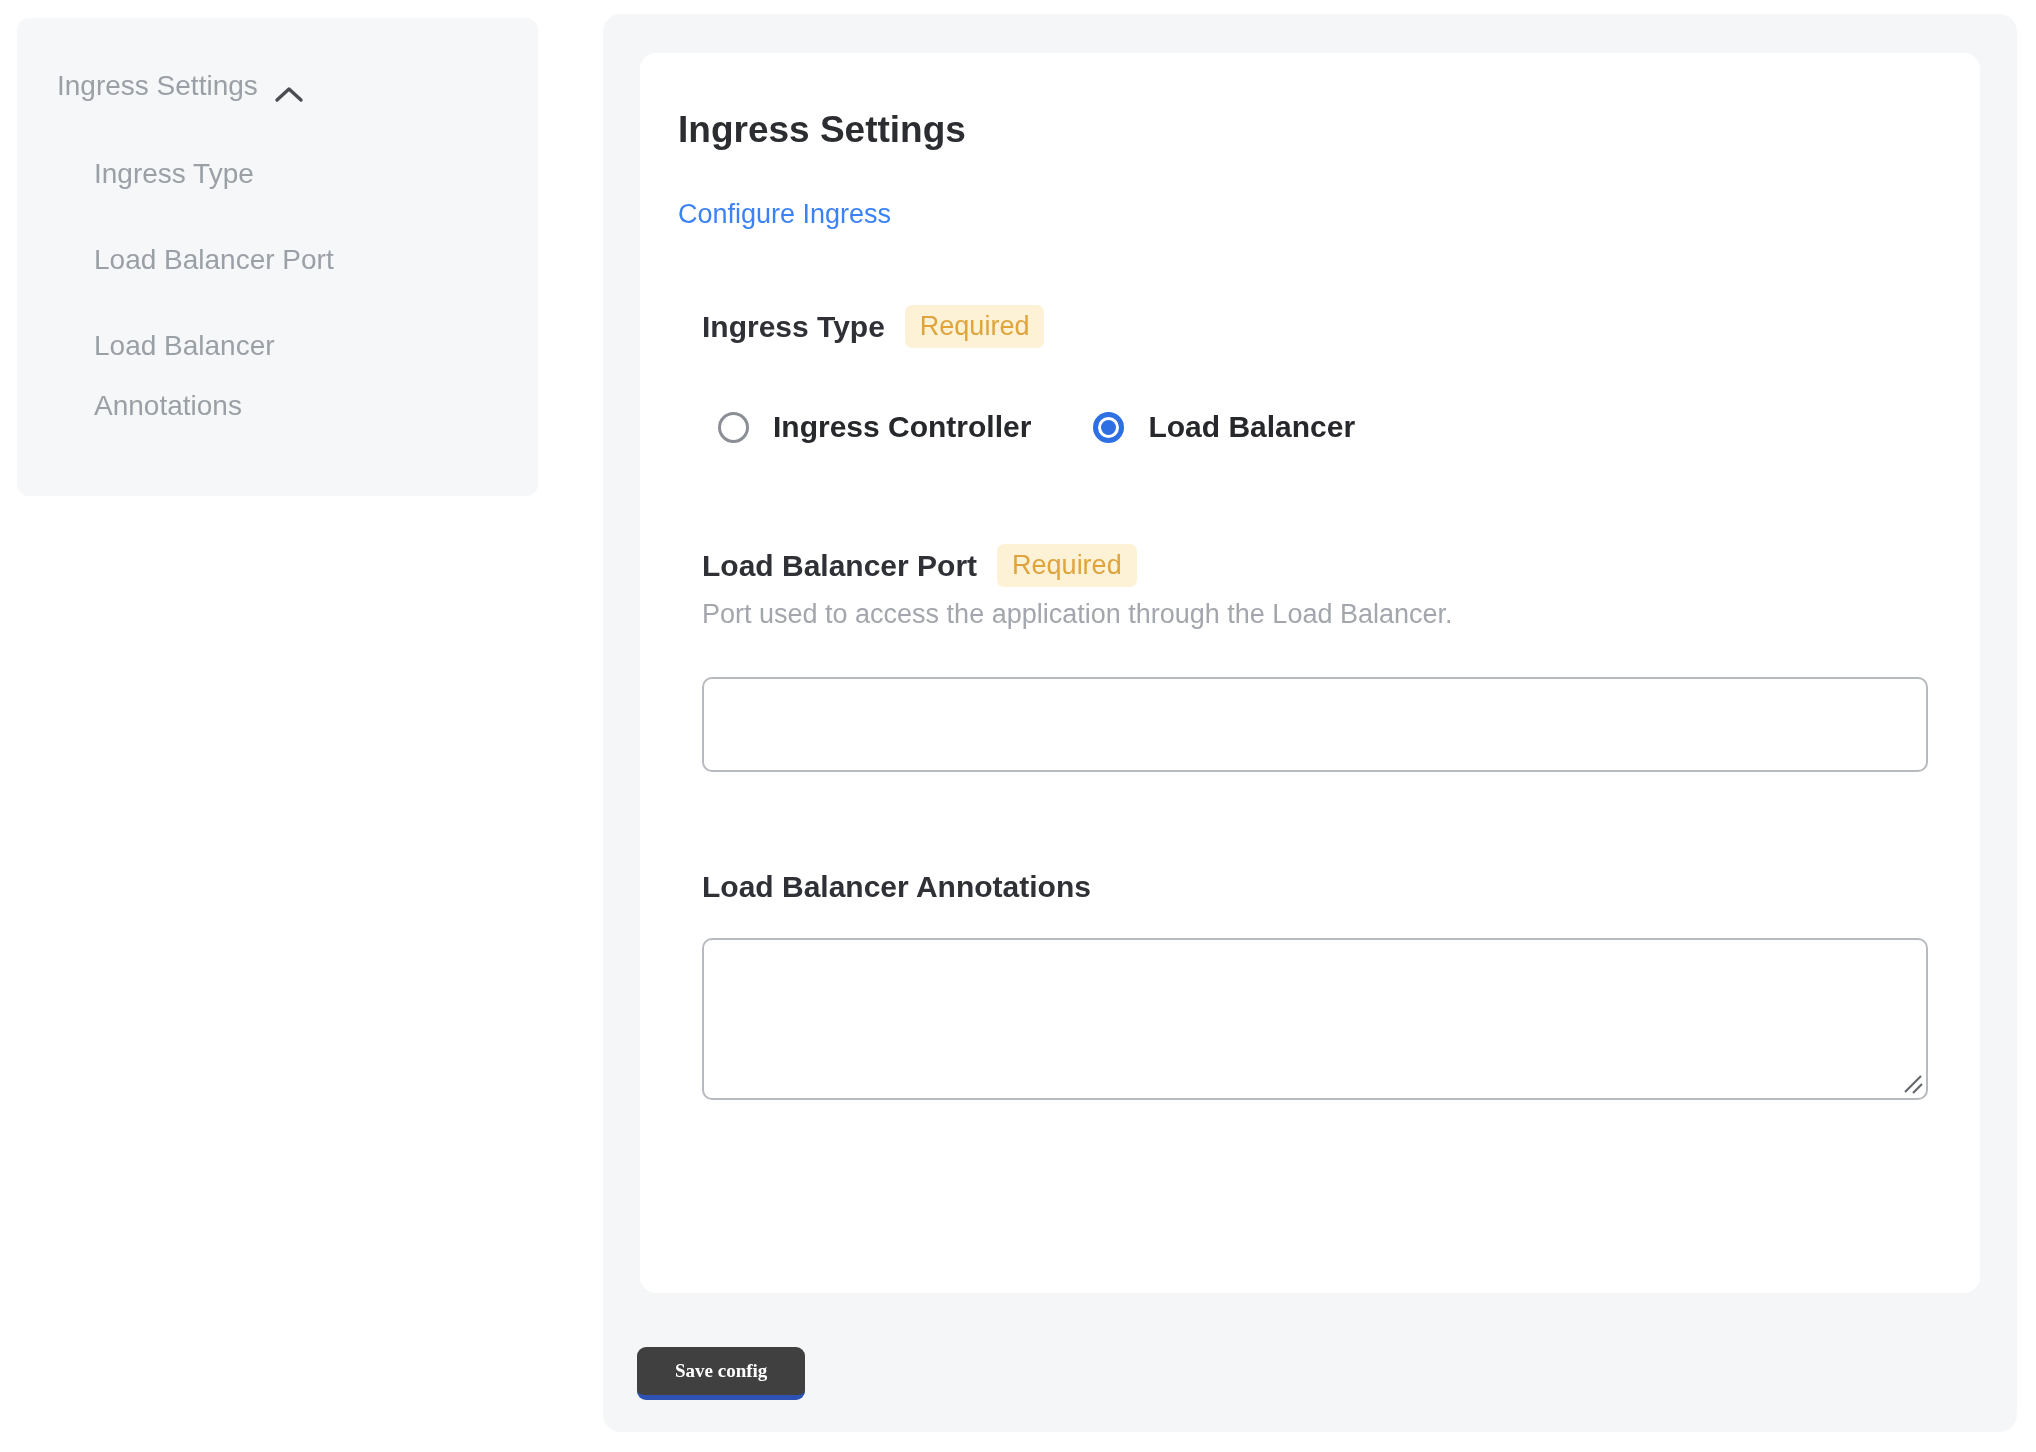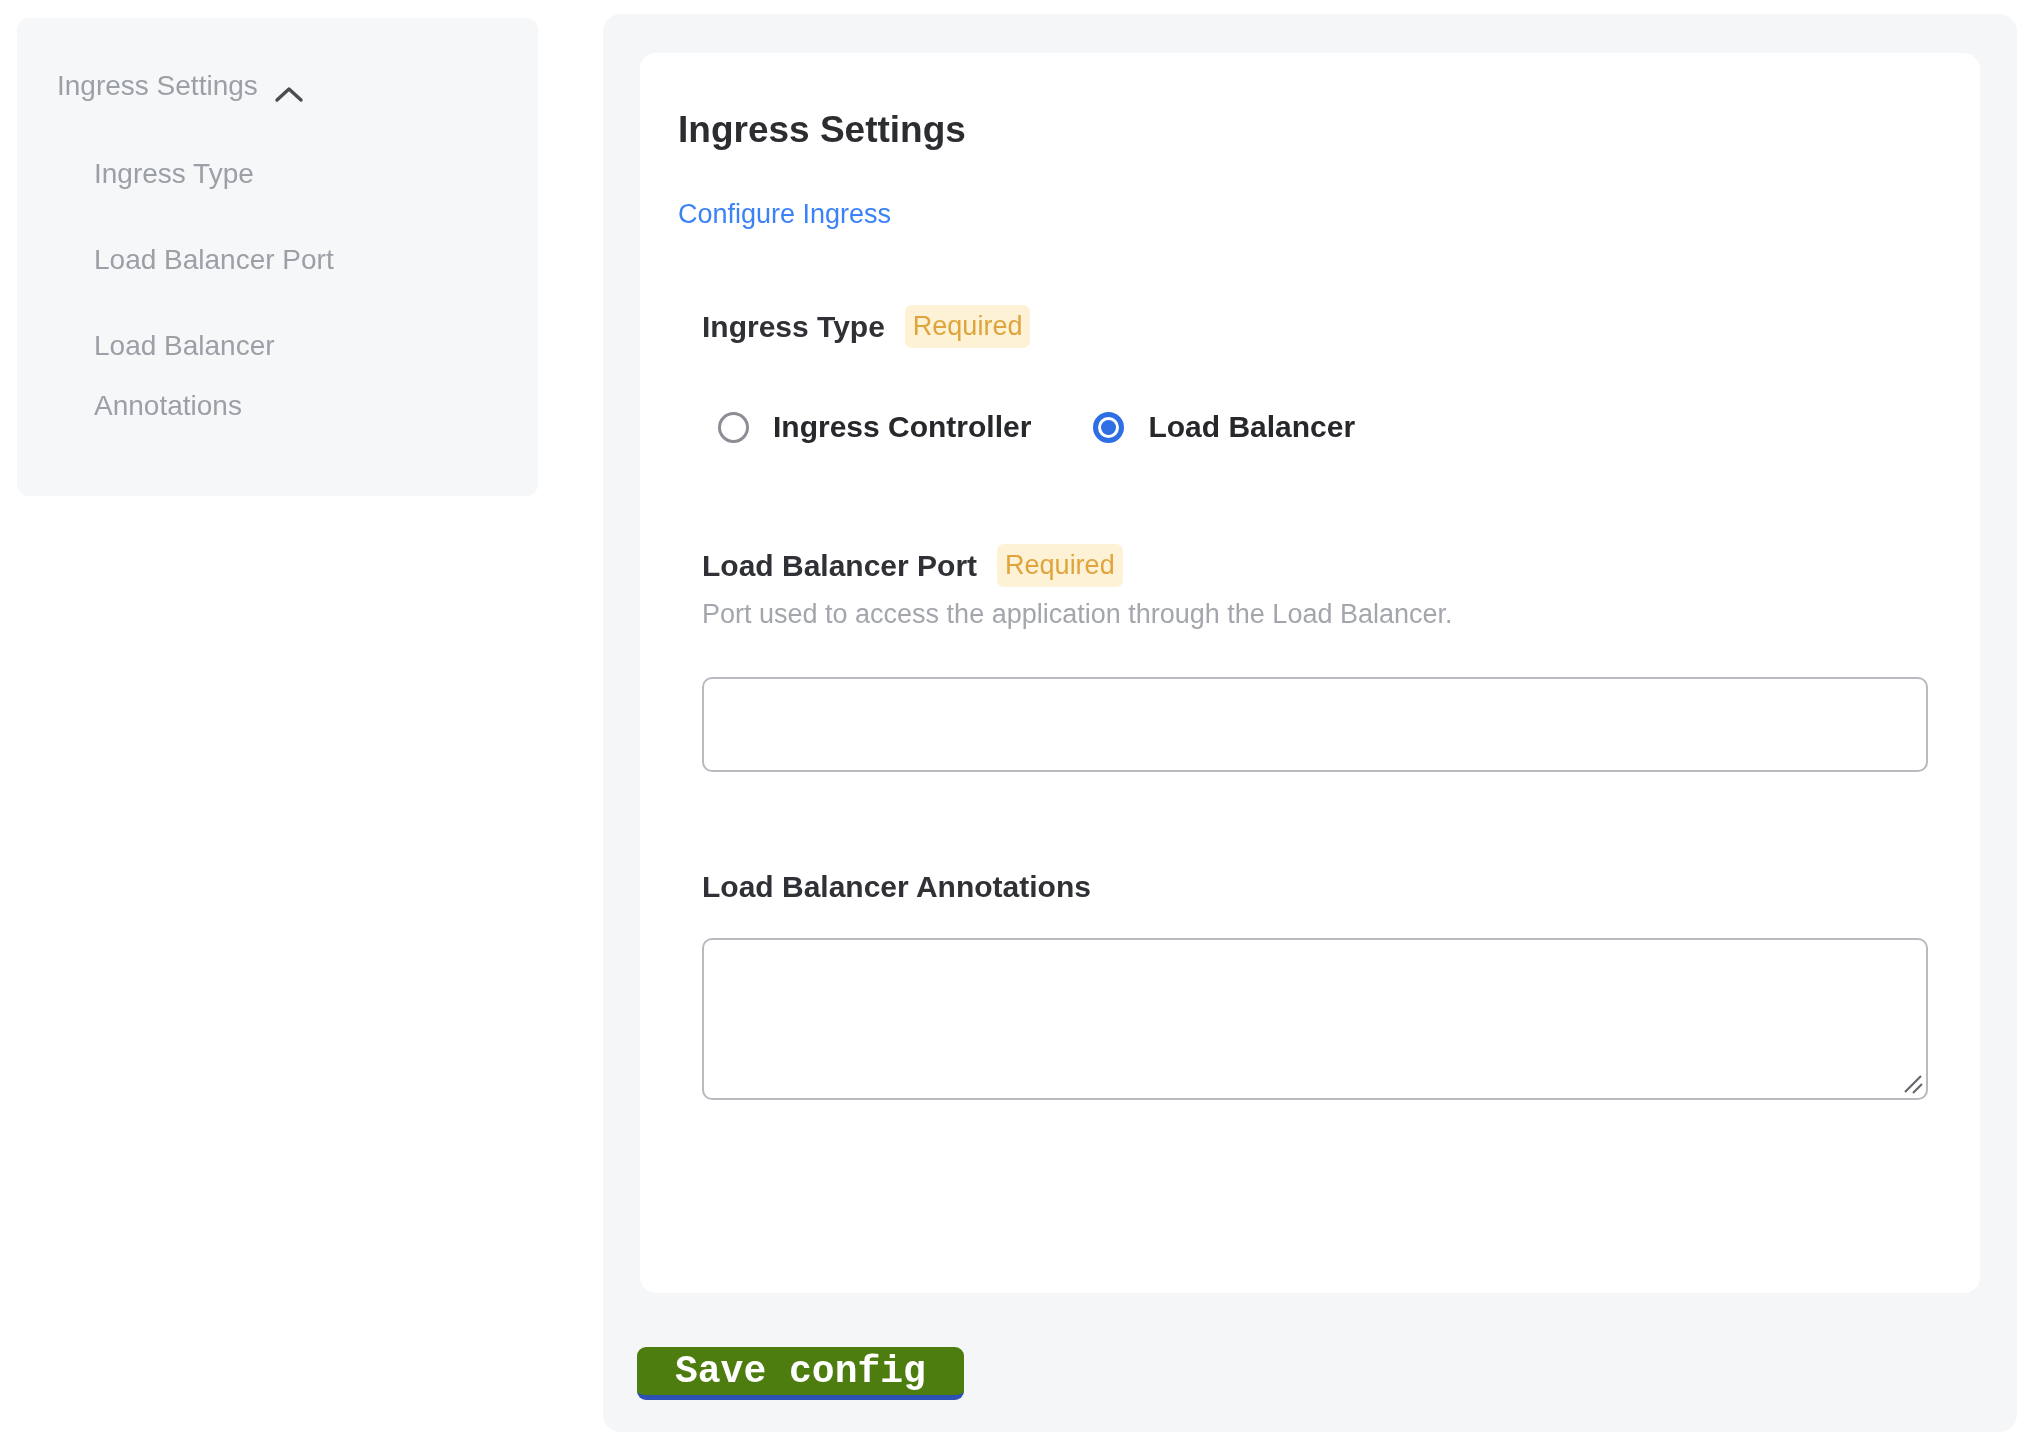--- a/index.html
+++ b/index.html
@@ -79,21 +79,21 @@
     font-size: 30px;
     font-weight: 600;
     color: #2f3136;
     line-height: 38px;
   }
   .badge {
     background: #fdf2d6;
     color: #dfa43c;
     font-size: 27px;
     line-height: 27px;
-    padding: 8px 8px;
+    padding: 8px 15px;
     border-radius: 7px;
   }
   .field-desc {
     margin-top: 10px;
     font-size: 27px;
     color: #a3a6ac;
     line-height: 34px;
   }
 
   
@@ -178,27 +178,27 @@
     width: 22px; height: 22px;
     cursor: nwse-resize;
   }
 
   
   .save-btn {
     position: absolute;
     left: 34px; top: 1333px;
     height: 53px;
     padding: 0 38px;
-    background: #4d7c0f;
+    background: #404040;
     border: none;
     border-bottom: 5px solid #2d52b4;
     border-radius: 9px;
     color: #ffffff;
-    font-family: Liberation Mono, monospace;
-    font-size: 38px;
+    font-family: Liberation Serif, serif;
+    font-size: 19px;
     font-weight: bold;
     cursor: pointer;
   }
 </style>
 </head>
 <body>
 
 <nav class="sidebar">
   <div class="sidebar-header">
     <span>Ingress Settings</span>

